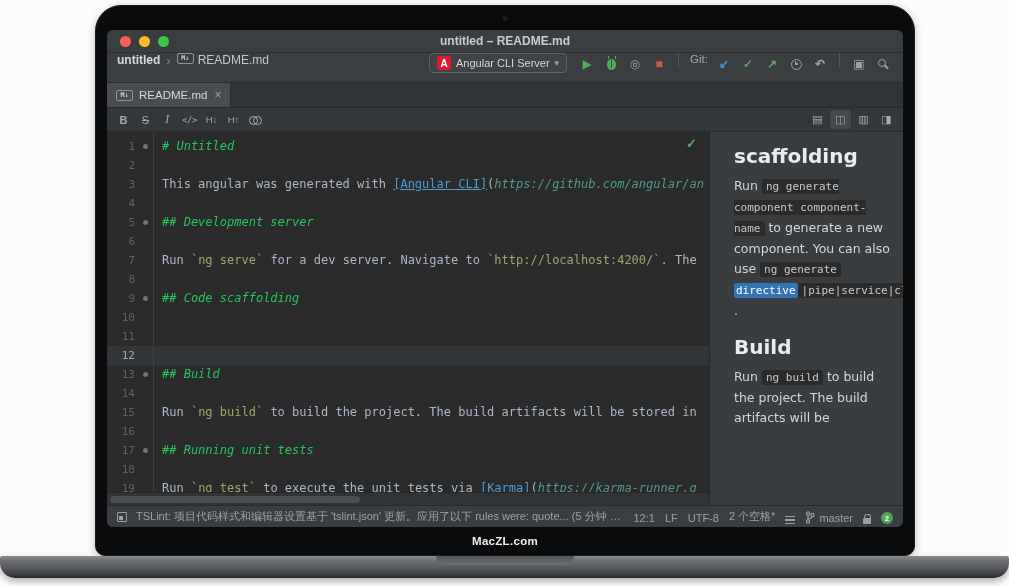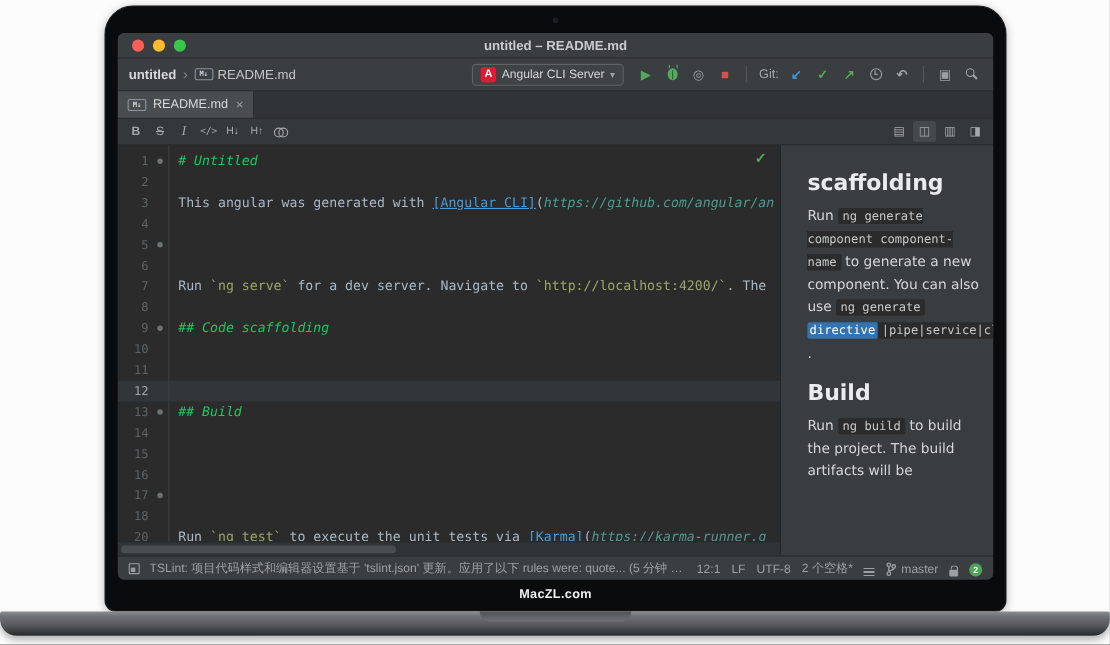--- a/index.html
+++ b/index.html
@@ -23,21 +23,21 @@
            border-radius:6px;overflow:hidden;display:flex;flex-direction:column}
 
   .titlebar{height:23px;flex:0 0 auto;background:#3b3e40;border-bottom:1px solid #2e3032;
             display:flex;align-items:center;position:relative}
   .tl-group{display:flex;gap:8px;margin-left:13px;position:relative;z-index:2}
   .tl{width:11px;height:11px;border-radius:50%}
   .tl.red{background:#f95f56}.tl.yellow{background:#fcbb2f}.tl.green{background:#39c74a}
   .window-title{position:absolute;left:0;right:0;text-align:center;font-size:12px;font-weight:700;color:#c9cbcd}
 
   .toolbar{height:30px;flex:0 0 auto;background:#3b3e40;border-bottom:1px solid #2b2d2f;
-           display:flex;align-items:center;padding:0 10px;gap:4px}
+           display:flex;padding:0 10px;gap:4px}
   .bc-project{font-size:12px;font-weight:700;color:#d7d9db}
   .bc-sep{font-size:13px;color:#84878a;margin:0 2px}
   .bc-file{font-size:12px;color:#c3c5c7}
   .spacer{flex:1}
   .combo{display:flex;align-items:center;gap:5px;border:1px solid #606365;background:#3f4345;
          border-radius:4px;padding:0 7px;height:20px;margin-right:6px}
   .ng-badge{width:14px;height:14px;background:#dd1b33;border-radius:3px;color:#fff;font-weight:700;
             font-size:10px;display:flex;align-items:center;justify-content:center}
   .combo-label{font-size:11px;color:#d4d6d8;white-space:nowrap}
   .combo-chevron{font-size:9px;color:#9ea1a4}
@@ -102,21 +102,21 @@
   .seg-url{color:#4f9a8f;font-style:italic}
   .seg-c{color:#9da56a}
   .insp{position:absolute;top:4px;right:12px;color:#53a75a;font-size:13px;font-weight:700}
   .hscroll{height:13px;flex:0 0 auto;background:#313437;border-top:1px solid #272929;position:relative}
   .hthumb{position:absolute;left:3px;top:3px;height:7px;width:250px;border-radius:4px;background:#4a4e51}
 
   
   .preview-pane{width:194px;flex:0 0 194px;background:#3a3d40;border-left:1px solid #242628;
                 overflow:hidden;padding:4px 10px 0 24px}
   .pv-h{font-size:20px;font-weight:700;color:#e9ebed;margin:14px 0 8px;font-family:"DejaVu Sans",sans-serif}
-  .pv-h:first-child{margin-top:18px}
+  .pv-h:first-child{margin-top:8px}
   .pv-p{font-size:12.5px;line-height:20px;color:#d4d6d8;margin:0 0 8px;font-family:"DejaVu Sans",sans-serif}
   .run-t{}
   .run-c{background:#2b2b2b;border-radius:2px;padding:1px 4px;font-family:"DejaVu Sans Mono",monospace;
          font-size:11px;color:#c6c8ca}
   .run-cs{background:#3273b0;border-radius:2px;padding:1px 2px;font-family:"DejaVu Sans Mono",monospace;
           font-size:11px;color:#ffffff}
 
   
   .statusbar{height:22px;flex:0 0 auto;background:#3b3e40;border-top:1px solid #292b2d;
              display:flex;align-items:center;padding:0 10px;gap:9px;font-size:11px;color:#9da0a3}
@@ -214,35 +214,35 @@
 
       <div class="main">
         <div class="editor-pane">
           <div class="ed-scroll">
             <div class="gutter-vline"></div>
             <div id="editor-lines">
                 <div class="ed-line"><span class="ln">1</span><span class="fold"><i class="fold-dot"></i></span><span class="ed-code"><span class="seg-h"># Untitled</span></span></div>
                 <div class="ed-line"><span class="ln">2</span><span class="fold"></span><span class="ed-code"></span></div>
                 <div class="ed-line"><span class="ln">3</span><span class="fold"></span><span class="ed-code"><span class="seg-t">This angular was generated with </span><span class="seg-link">[Angular CLI]</span><span class="seg-t">(</span><span class="seg-url">https://github.com/angular/an</span></span></div>
                 <div class="ed-line"><span class="ln">4</span><span class="fold"></span><span class="ed-code"></span></div>
-                <div class="ed-line"><span class="ln">5</span><span class="fold"><i class="fold-dot"></i></span></div>
+                <div class="ed-line"><span class="ln">5</span><span class="fold"><i class="fold-dot"></i></span><span class="ed-code"><span class="seg-h">## Development server</span></span></div>
                 <div class="ed-line"><span class="ln">6</span><span class="fold"></span><span class="ed-code"></span></div>
                 <div class="ed-line"><span class="ln">7</span><span class="fold"></span><span class="ed-code"><span class="seg-t">Run </span><span class="seg-c">`ng serve`</span><span class="seg-t"> for a dev server. Navigate to </span><span class="seg-c">`http://localhost:4200/`</span><span class="seg-t">. The</span></span></div>
                 <div class="ed-line"><span class="ln">8</span><span class="fold"></span><span class="ed-code"></span></div>
                 <div class="ed-line"><span class="ln">9</span><span class="fold"><i class="fold-dot"></i></span><span class="ed-code"><span class="seg-h">## Code scaffolding</span></span></div>
                 <div class="ed-line"><span class="ln">10</span><span class="fold"></span><span class="ed-code"></span></div>
                 <div class="ed-line"><span class="ln">11</span><span class="fold"></span></div>
                 <div class="ed-line cur"><span class="ln">12</span><span class="fold"></span><span class="ed-code"></span></div>
                 <div class="ed-line"><span class="ln">13</span><span class="fold"><i class="fold-dot"></i></span><span class="ed-code"><span class="seg-h">## Build</span></span></div>
                 <div class="ed-line"><span class="ln">14</span><span class="fold"></span><span class="ed-code"></span></div>
-                <div class="ed-line"><span class="ln">15</span><span class="fold"></span></div>
+                <div class="ed-line"><span class="ln">15</span><span class="fold"></span><span class="ed-code"><span class="seg-t">Run </span><span class="seg-c">`ng build`</span><span class="seg-t"> to build the project. The build artifacts will be stored in</span></span></div>
                 <div class="ed-line"><span class="ln">16</span><span class="fold"></span><span class="ed-code"></span></div>
-                <div class="ed-line"><span class="ln">17</span><span class="fold"><i class="fold-dot"></i></span></div>
+                <div class="ed-line"><span class="ln">17</span><span class="fold"><i class="fold-dot"></i></span><span class="ed-code"><span class="seg-h">## Running unit tests</span></span></div>
                 <div class="ed-line"><span class="ln">18</span><span class="fold"></span><span class="ed-code"></span></div>
-                <div class="ed-line"><span class="ln">20</span><span class="fold"></span><span class="ed-code"><span class="seg-t">Run </span><span class="seg-c">`ng test`</span><span class="seg-t"> to execute the unit tests via </span><span class="seg-link">[Karma]</span><span class="seg-t">(</span><span class="seg-url">https://karma-runner.g</span></span></div>
+                <div class="ed-line"><span class="ln">19</span><span class="fold"></span><span class="ed-code"><span class="seg-t">Run </span><span class="seg-c">`ng test`</span><span class="seg-t"> to execute the unit tests via </span><span class="seg-link">[Karma]</span><span class="seg-t">(</span><span class="seg-url">https://karma-runner.g</span></span></div>
               </div>
             <span class="insp">✓</span>
           </div>
           <div class="hscroll">
             <div class="hthumb"></div>
           </div>
         </div>
 
         <div class="preview-pane">
           <div id="preview-content">

